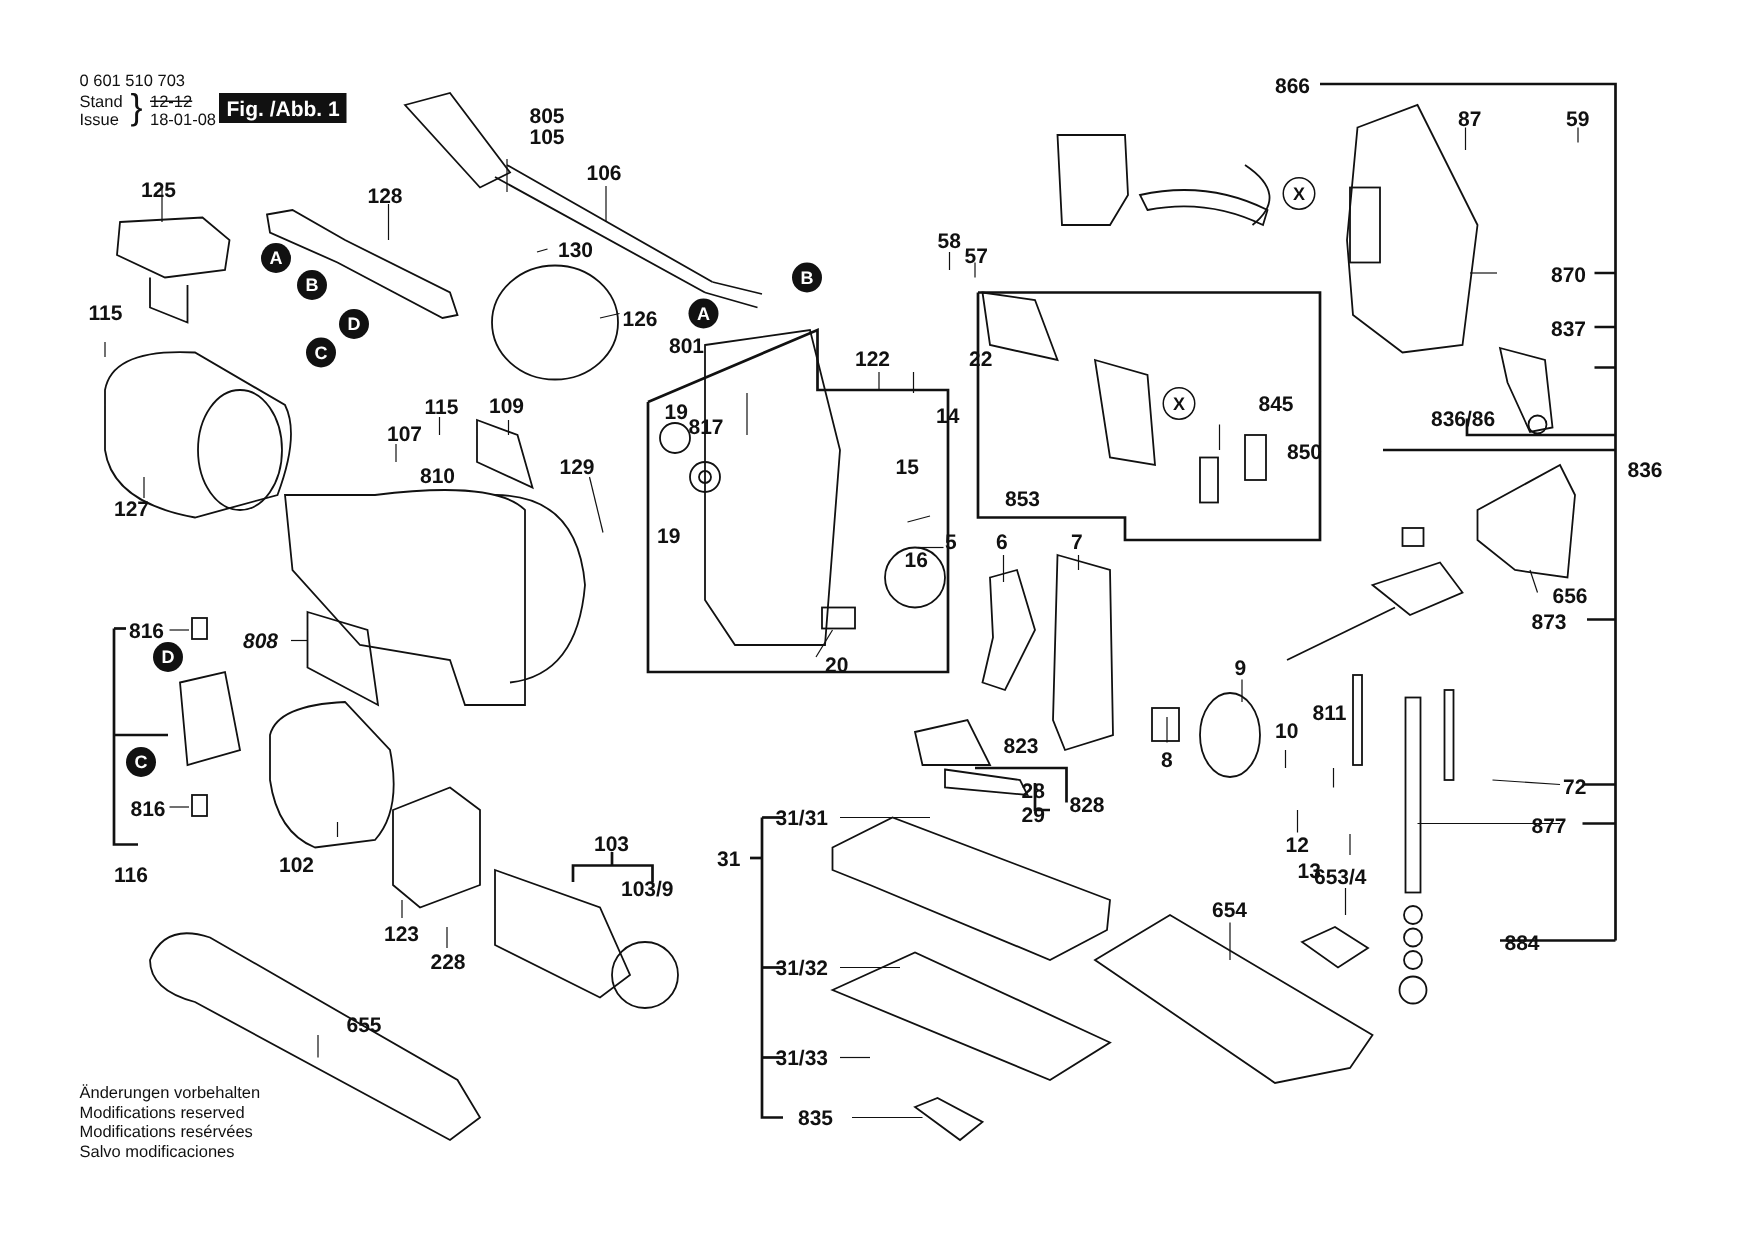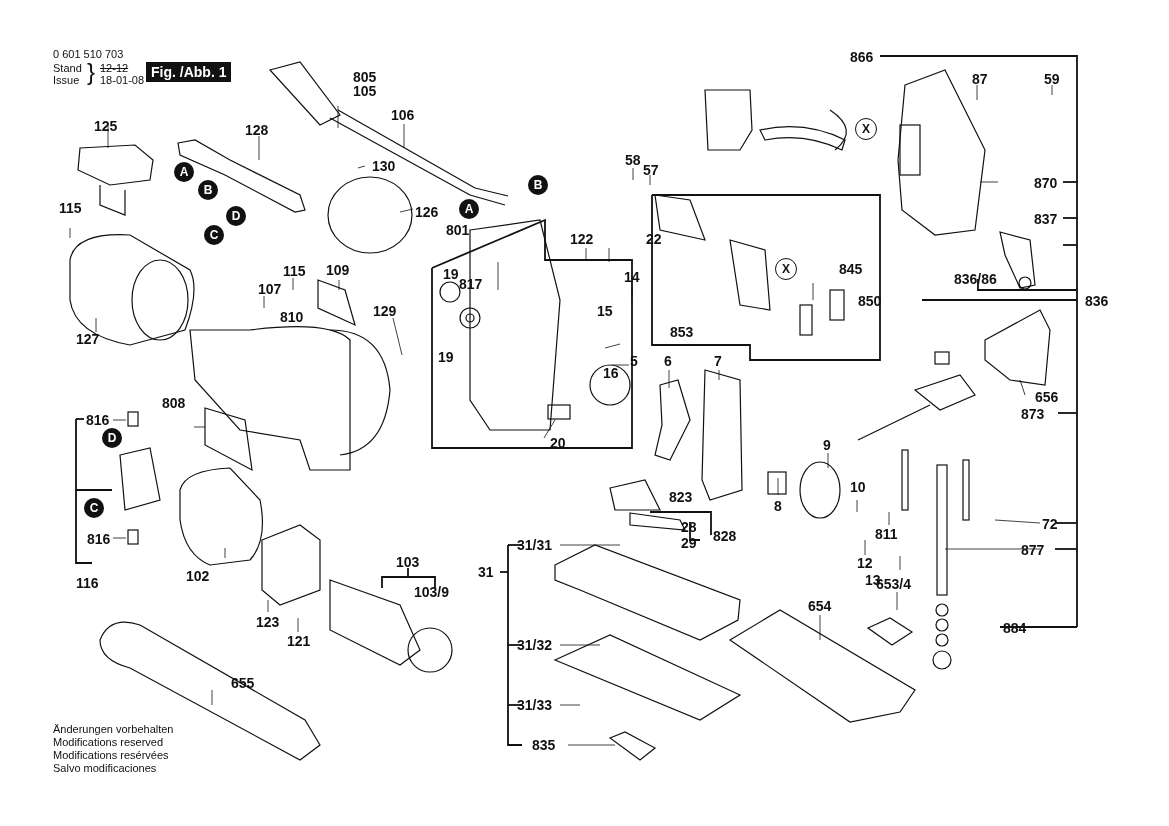--- a/index.html
+++ b/index.html
@@ -234,63 +234,63 @@
 <div class="lbl" style="left:391px;top:108px;">106</div>
 <div class="lbl" style="left:372px;top:159px;">130</div>
 <div class="lbl" style="left:415px;top:205px;">126</div>
 <div class="lbl" style="left:59px;top:201px;">115</div>
 <div class="lbl" style="left:76px;top:332px;">127</div>
 <div class="lbl" style="left:283px;top:264px;">115</div>
 <div class="lbl" style="left:258px;top:282px;">107</div>
 <div class="lbl" style="left:326px;top:263px;">109</div>
 <div class="lbl" style="left:280px;top:310px;">810</div>
 <div class="lbl" style="left:373px;top:304px;">129</div>
-<div class="lbl" style="left:162px;top:396px;">808</div>
+<div class="lbl" style="left:162px;top:420px;font-style:italic;">808</div>
 <div class="lbl" style="left:86px;top:413px;">816</div>
 <div class="lbl" style="left:87px;top:532px;">816</div>
 <div class="lbl" style="left:76px;top:576px;">116</div>
 <div class="lbl" style="left:186px;top:569px;">102</div>
 <div class="lbl" style="left:396px;top:555px;">103</div>
 <div class="lbl" style="left:414px;top:585px;">103/9</div>
 <div class="lbl" style="left:256px;top:615px;">123</div>
-<div class="lbl" style="left:287px;top:634px;">121</div>
+<div class="lbl" style="left:287px;top:634px;">228</div>
 <div class="lbl" style="left:231px;top:676px;">655</div>
 
 <div class="lbl" style="left:446px;top:223px;">801</div>
 <div class="lbl" style="left:443px;top:267px;">19</div>
 <div class="lbl" style="left:459px;top:277px;">817</div>
 <div class="lbl" style="left:438px;top:350px;">19</div>
 <div class="lbl" style="left:550px;top:436px;">20</div>
 <div class="lbl" style="left:570px;top:232px;">122</div>
 <div class="lbl" style="left:602px;top:232px;margin-left:44px;">22</div>
 <div class="lbl" style="left:624px;top:270px;">14</div>
 <div class="lbl" style="left:597px;top:304px;">15</div>
 <div class="lbl" style="left:603px;top:338px;margin-top:28px;">16</div>
 <div class="lbl" style="left:630px;top:354px;">5</div>
 <div class="lbl" style="left:664px;top:354px;">6</div>
 <div class="lbl" style="left:714px;top:354px;">7</div>
 <div class="lbl" style="left:774px;top:499px;">8</div>
 <div class="lbl" style="left:823px;top:438px;">9</div>
 <div class="lbl" style="left:850px;top:480px;">10</div>
-<div class="lbl" style="left:875px;top:527px;">811</div>
+<div class="lbl" style="left:875px;top:468px;">811</div>
 <div class="lbl" style="left:857px;top:556px;">12</div>
 <div class="lbl" style="left:865px;top:573px;">13</div>
 
 <div class="lbl" style="left:625px;top:153px;">58</div>
 <div class="lbl" style="left:643px;top:163px;">57</div>
 <div class="lbl" style="left:670px;top:325px;">853</div>
 <div class="lbl" style="left:839px;top:262px;">845</div>
 <div class="lbl" style="left:858px;top:294px;">850</div>
 <div class="lbl" style="left:850px;top:50px;">866</div>
 <div class="lbl" style="left:972px;top:72px;">87</div>
 <div class="lbl" style="left:1044px;top:72px;">59</div>
 <div class="lbl" style="left:1034px;top:176px;">870</div>
 <div class="lbl" style="left:1034px;top:212px;">837</div>
 <div class="lbl" style="left:954px;top:272px;">836/86</div>
-<div class="lbl" style="left:1085px;top:294px;text-align:center;">836</div>
+<div class="lbl" style="left:1085px;top:306px;text-align:center;">836</div>
 <div class="lbl" style="left:1035px;top:390px;">656</div>
 <div class="lbl" style="left:1021px;top:407px;">873</div>
 <div class="lbl" style="left:1042px;top:517px;">72</div>
 <div class="lbl" style="left:1021px;top:543px;">877</div>
 <div class="lbl" style="left:1003px;top:621px;">884</div>
 
 <div class="lbl" style="left:669px;top:490px;">823</div>
 <div class="lbl" style="left:681px;top:520px;">28</div>
 <div class="lbl" style="left:681px;top:536px;">29</div>
 <div class="lbl" style="left:713px;top:529px;">828</div>

